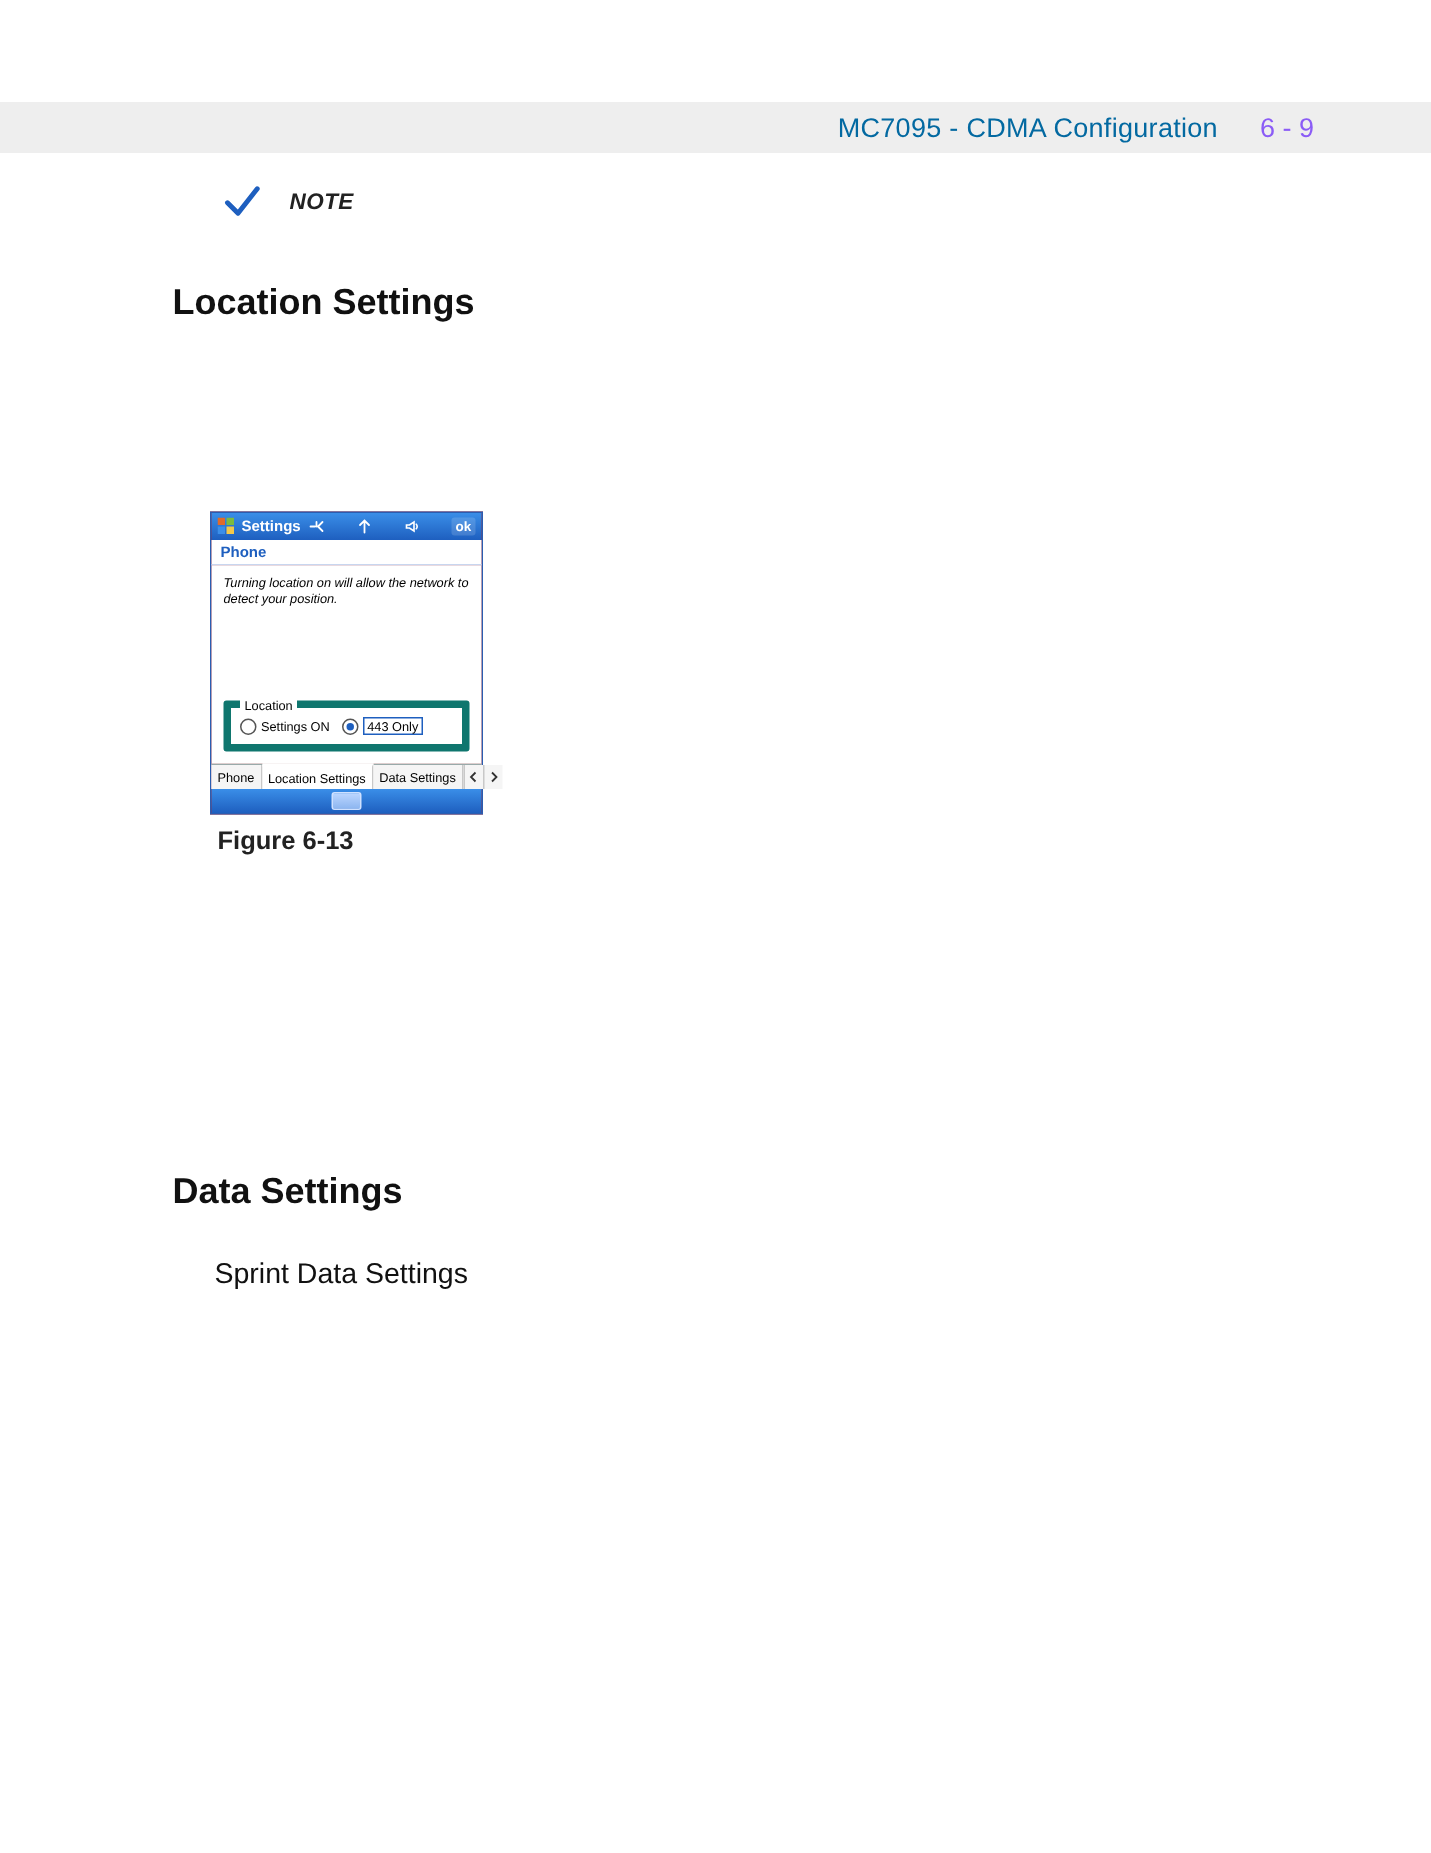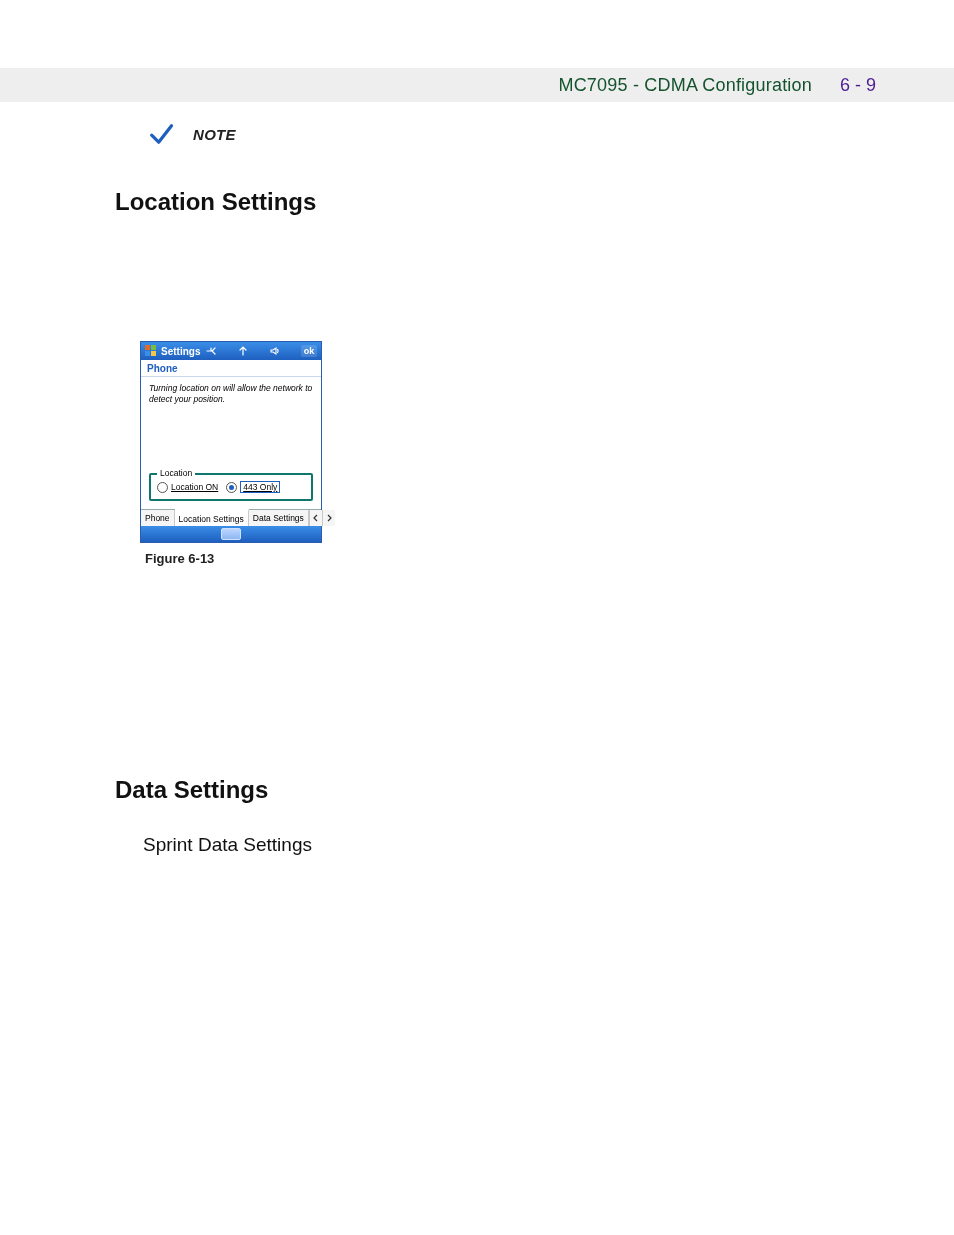--- a/index.html
+++ b/index.html
@@ -23,26 +23,26 @@
     height: 34px;
     background: #eee;
     display: flex;
     align-items: center;
     justify-content: flex-end;
     padding-right: 78px;
     box-sizing: border-box;
   }
   .header-title {
     font-size: 18px;
-    color: #14532d;
+    color: #0369a1;
     letter-spacing: 0.2px;
   }
   .header-page {
     font-size: 18px;
-    color: #4c1d95;
+    color: #8b5cf6;
     margin-left: 28px;
   }
   .content {
     position: absolute;
     top: 120px;
     left: 115px;
     width: 760px;
   }
   .note-row {
     display: flex;
@@ -140,24 +140,23 @@
     font-size: 8.5px;
     line-height: 1.25;
     color: #000;
     font-style: italic;
   }
   .fieldset {
     position: absolute;
     left: 8px;
     right: 8px;
     bottom: 8px;
-    border: 2px solid #0f766e;
+    border: 5px solid #0f766e;
     border-radius: 2px;
     padding: 6px 6px 6px 6px;
-    text-decoration: underline;
   }
   .fieldset .legend {
     position: absolute;
     top: -7px;
     left: 6px;
     background: #fff;
     padding: 0 3px;
     font-size: 8.5px;
   }
   .radio-row {
@@ -230,21 +229,21 @@
     align-items: center;
     justify-content: center;
   }
   .kbd-icon {
     width: 18px; height: 10px;
     border: 1px solid #cfe1ff;
     border-radius: 2px;
     background: linear-gradient(#bcd6ff, #8db6f0);
   }
   .fig-caption {
-    font-size: 13px;
+    font-size: 17px;
     font-weight: bold;
     margin: 8px 0 0 30px;
     font-family: "Arial Narrow", Arial, sans-serif;
     font-stretch: condensed;
   }
   .lower-block {
     margin-top: 210px;
   }
   h3.subsection {
     font-family: "Arial Narrow", Arial, sans-serif;
@@ -309,21 +308,21 @@
         </span>
       </div>
       <div class="dev-subtitle">Phone</div>
       <div class="dev-body">
         <div class="dev-desc">Turning location on will allow the network to detect your position.</div>
         <div class="fieldset">
           <span class="legend">Location</span>
           <div class="radio-row">
             <span class="radio">
               <span class="dot"></span>
-              <span class="lbl">Location ON</span>
+              <span class="lbl">Settings ON</span>
             </span>
             <span class="radio selected">
               <span class="dot">
                   <span class="inner"></span>
                 </span>
               <span class="lbl">443 Only</span>
             </span>
           </div>
         </div>
       </div>

